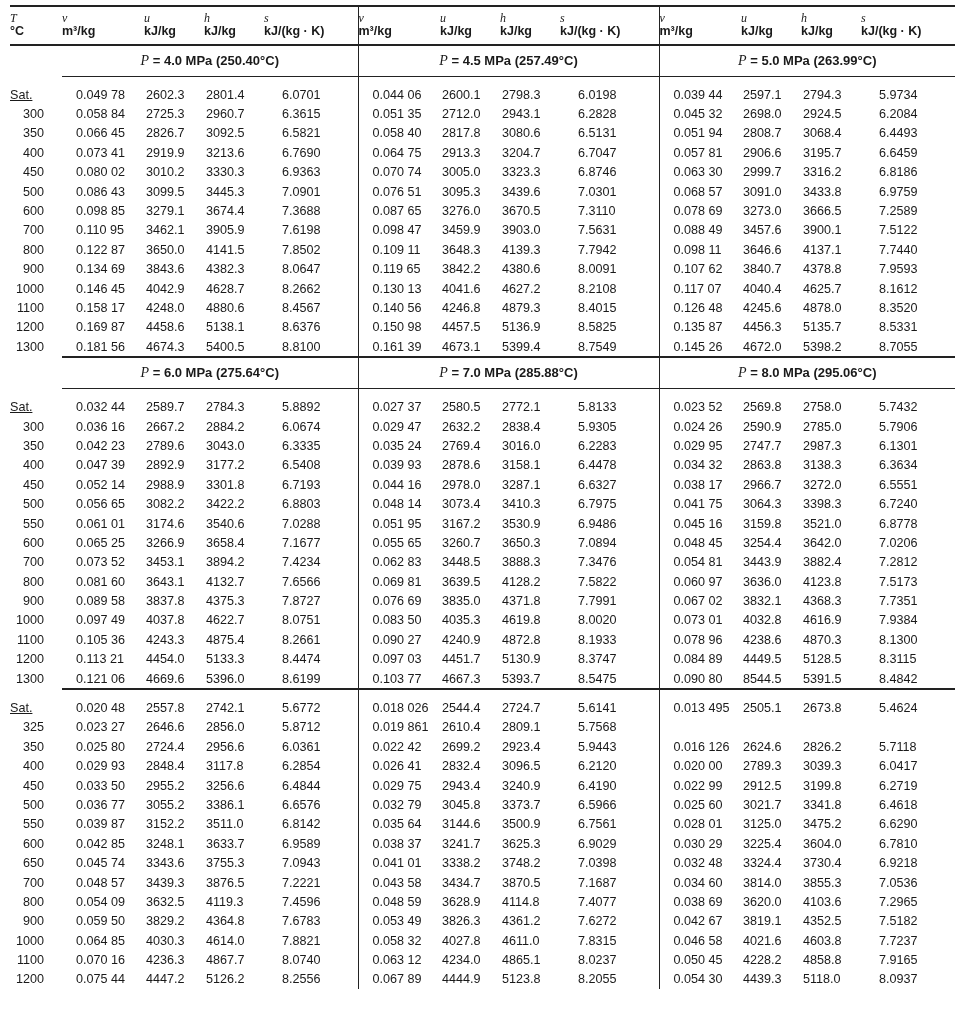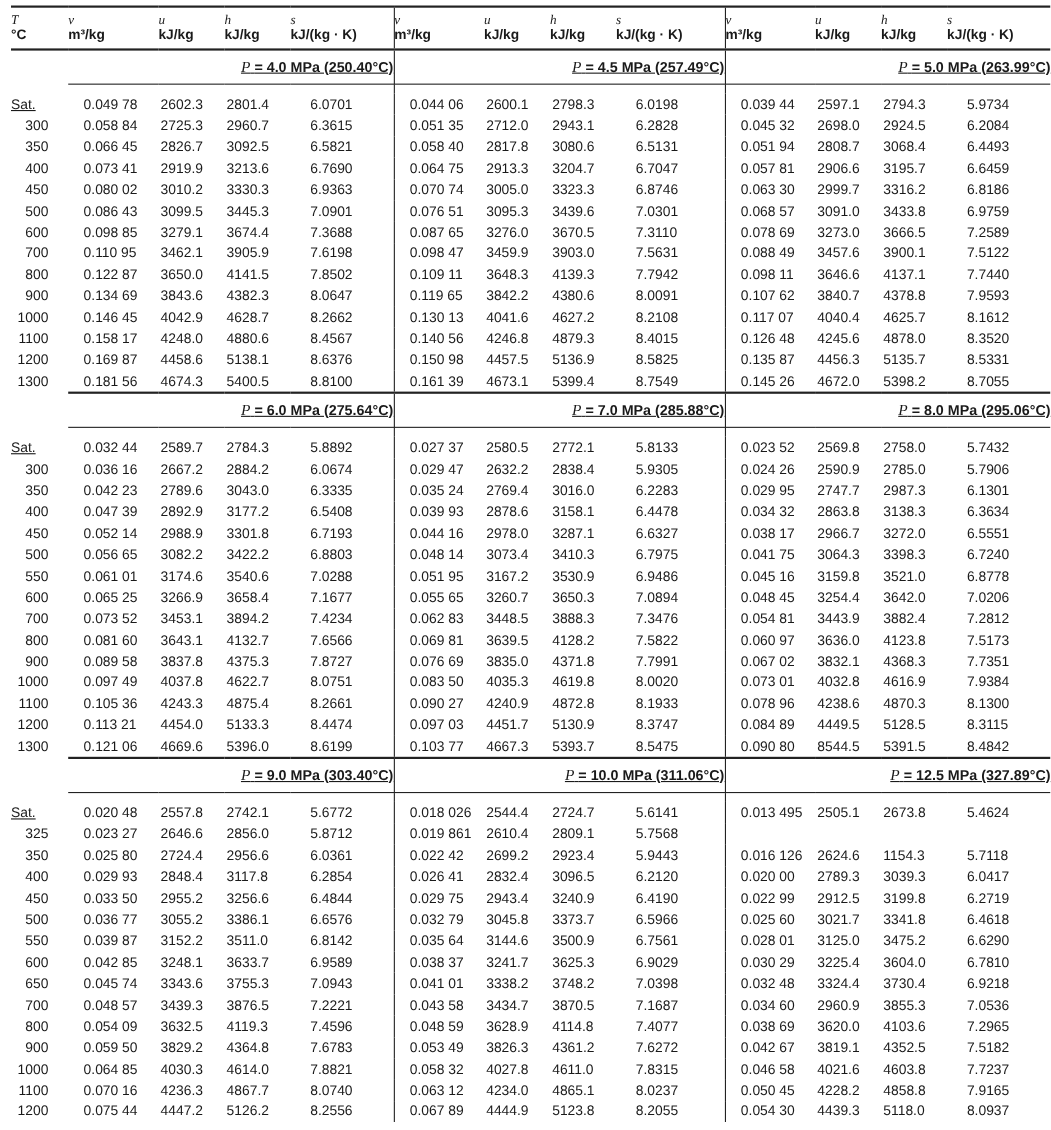--- a/index.html
+++ b/index.html
@@ -7,22 +7,22 @@
          font-family: "Liberation Sans", sans-serif; color: #1a1a1a; }
   .page { position: absolute; left: 10px; top: 5px; width: 945px; }
   table { border-collapse: collapse; table-layout: fixed; width: 945px; }
   td, th { padding: 0; font-size: 12.5px; white-space: nowrap; }
   .hdr th { text-align: left; vertical-align: top; padding: 6px 0 5px 0;
             border-top: 2px solid #222; border-bottom: 2px solid #222; font-weight: bold; }
   .hdr .sym { display: block; font-family: "Liberation Serif", serif; font-style: italic;
               font-weight: normal; font-size: 12px; line-height: 11px; }
   .hdr .unit { display: block; font-size: 12.5px; line-height: 15px; }
   .vsep { border-right: 1.5px solid #222; }
-  .ptitle td { text-align: right; font-weight: bold; font-size: 13px; height: 30px;
-               border-bottom: 1.5px solid #222; text-decoration: underline; }
+  .ptitle td { text-align: center; font-weight: bold; font-size: 13px; height: 30px;
+               border-bottom: 1.5px solid #222; }
   .ptitle td.tcol { border-bottom: none; }
   .ptitle .pvar { font-family: "Liberation Serif", serif; font-style: italic; font-weight: normal; font-size: 14px; }
   .row td { height: 19.4px; font-size: 12.6px; }
   .row td.t { text-align: right; padding-right: 18px; }
   .row td.t.sat { text-align: left; padding-left: 0; text-decoration: underline; }
   .row td.v { padding-left: 14px; }
   .row td.u, .row td.h { padding-left: 2px; }
   .row td.s { padding-left: 18px; }
   .blockend td { border-bottom: 2px solid #222; }
   .blockend td.tcol { border-bottom: none; margin-left: 12px; }
@@ -575,26 +575,20 @@
           <td class="s vsep">8.6199</td>
           <td class="v">0.103 77</td>
           <td class="u">4667.3</td>
           <td class="h">5393.7</td>
           <td class="s vsep">8.5475</td>
           <td class="v">0.090 80</td>
           <td class="u">8544.5</td>
           <td class="h">5391.5</td>
           <td class="s">8.4842</td>
         </tr>
-        <tr class="ptitle">
-          <td class="tcol"></td>
-          <td colspan="4" class="vsep"><span class="pvar">P</span><span> </span><span>= 9.0 MPa (303.40°C)</span></td>
-          <td colspan="4" class="vsep"><span class="pvar">P</span><span> </span><span>= 10.0 MPa (311.06°C)</span></td>
-          <td colspan="4"><span class="pvar">P</span><span> </span><span>= 12.5 MPa (327.89°C)</span></td>
-        </tr>
         <tr class="spacer">
           <td></td>
           <td></td>
           <td></td>
           <td></td>
           <td class="vsep"></td>
           <td></td>
           <td></td>
           <td></td>
           <td class="vsep"></td>
@@ -638,21 +632,21 @@
           <td class="v">0.025 80</td>
           <td class="u">2724.4</td>
           <td class="h">2956.6</td>
           <td class="s vsep">6.0361</td>
           <td class="v">0.022 42</td>
           <td class="u">2699.2</td>
           <td class="h">2923.4</td>
           <td class="s vsep">5.9443</td>
           <td class="v">0.016 126</td>
           <td class="u">2624.6</td>
-          <td class="h">1154.3</td>
+          <td class="h">2826.2</td>
           <td class="s">5.7118</td>
         </tr>
         <tr class="row">
           <td class="t tcol">400</td>
           <td class="v">0.029 93</td>
           <td class="u">2848.4</td>
           <td class="h">3117.8</td>
           <td class="s vsep">6.2854</td>
           <td class="v">0.026 41</td>
           <td class="u">2832.4</td>
@@ -742,21 +736,21 @@
           <td class="t tcol">700</td>
           <td class="v">0.048 57</td>
           <td class="u">3439.3</td>
           <td class="h">3876.5</td>
           <td class="s vsep">7.2221</td>
           <td class="v">0.043 58</td>
           <td class="u">3434.7</td>
           <td class="h">3870.5</td>
           <td class="s vsep">7.1687</td>
           <td class="v">0.034 60</td>
-          <td class="u">2960.9</td>
+          <td class="u">3814.0</td>
           <td class="h">3855.3</td>
           <td class="s">7.0536</td>
         </tr>
         <tr class="row">
           <td class="t tcol">800</td>
           <td class="v">0.054 09</td>
           <td class="u">3632.5</td>
           <td class="h">4119.3</td>
           <td class="s vsep">7.4596</td>
           <td class="v">0.048 59</td>

